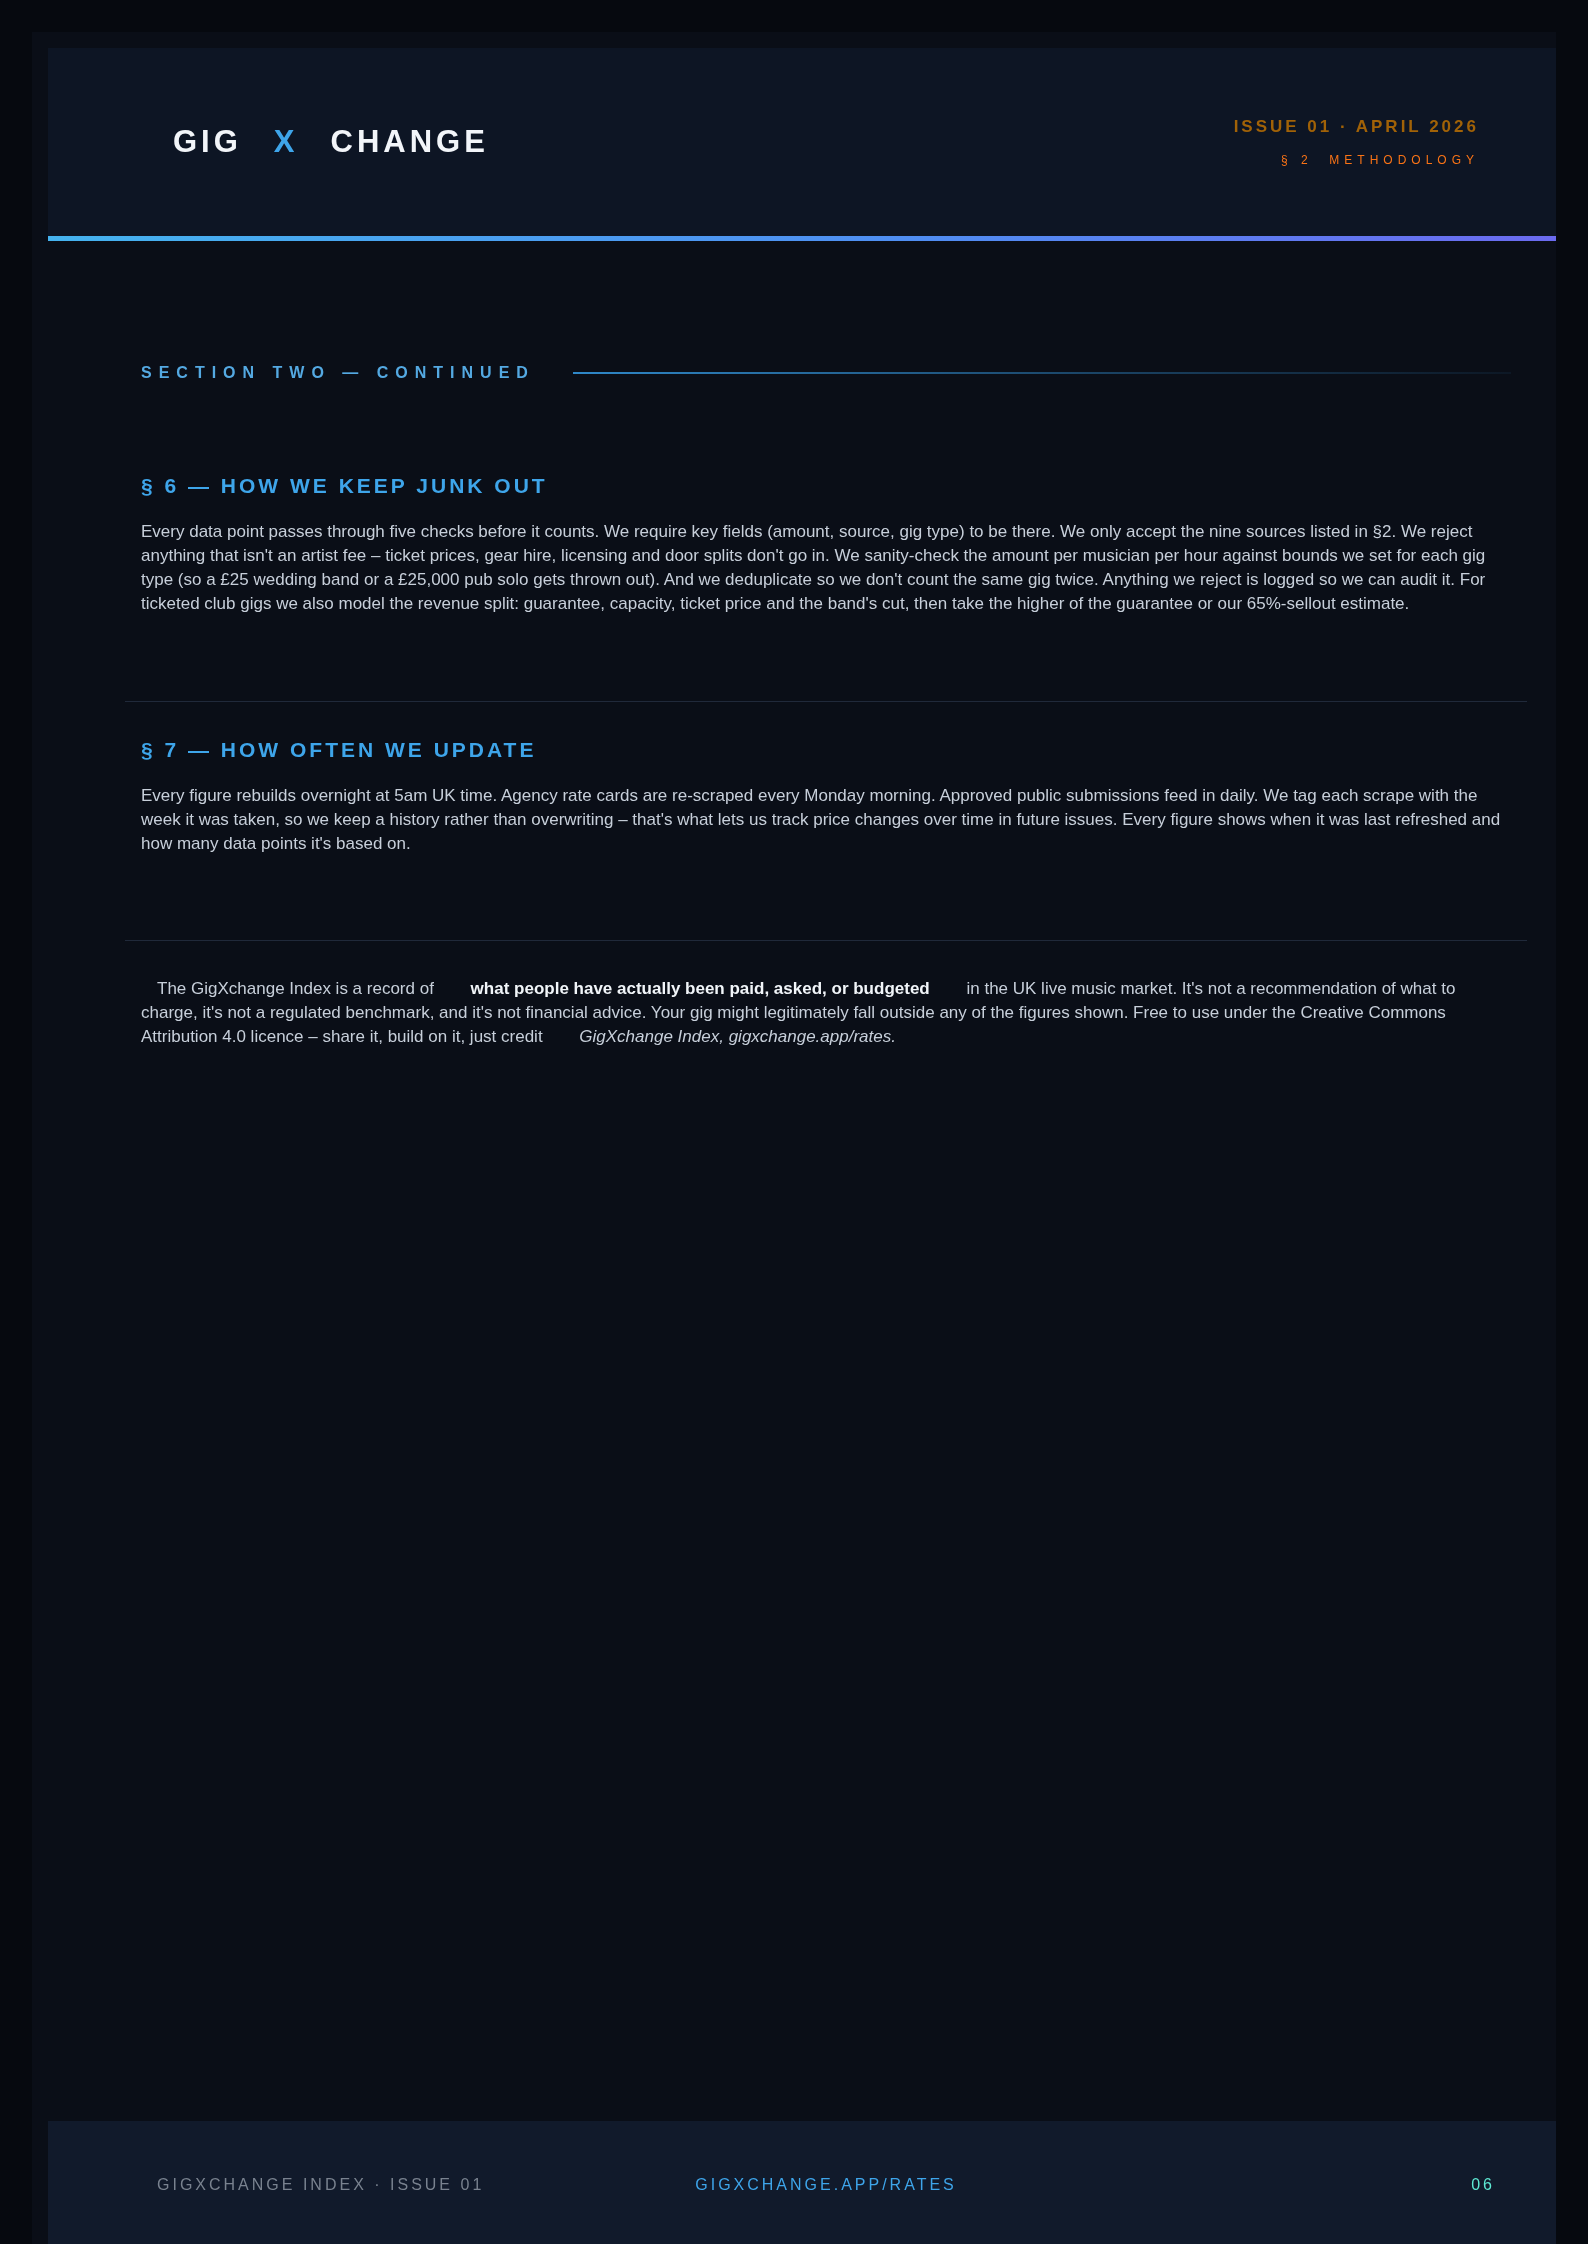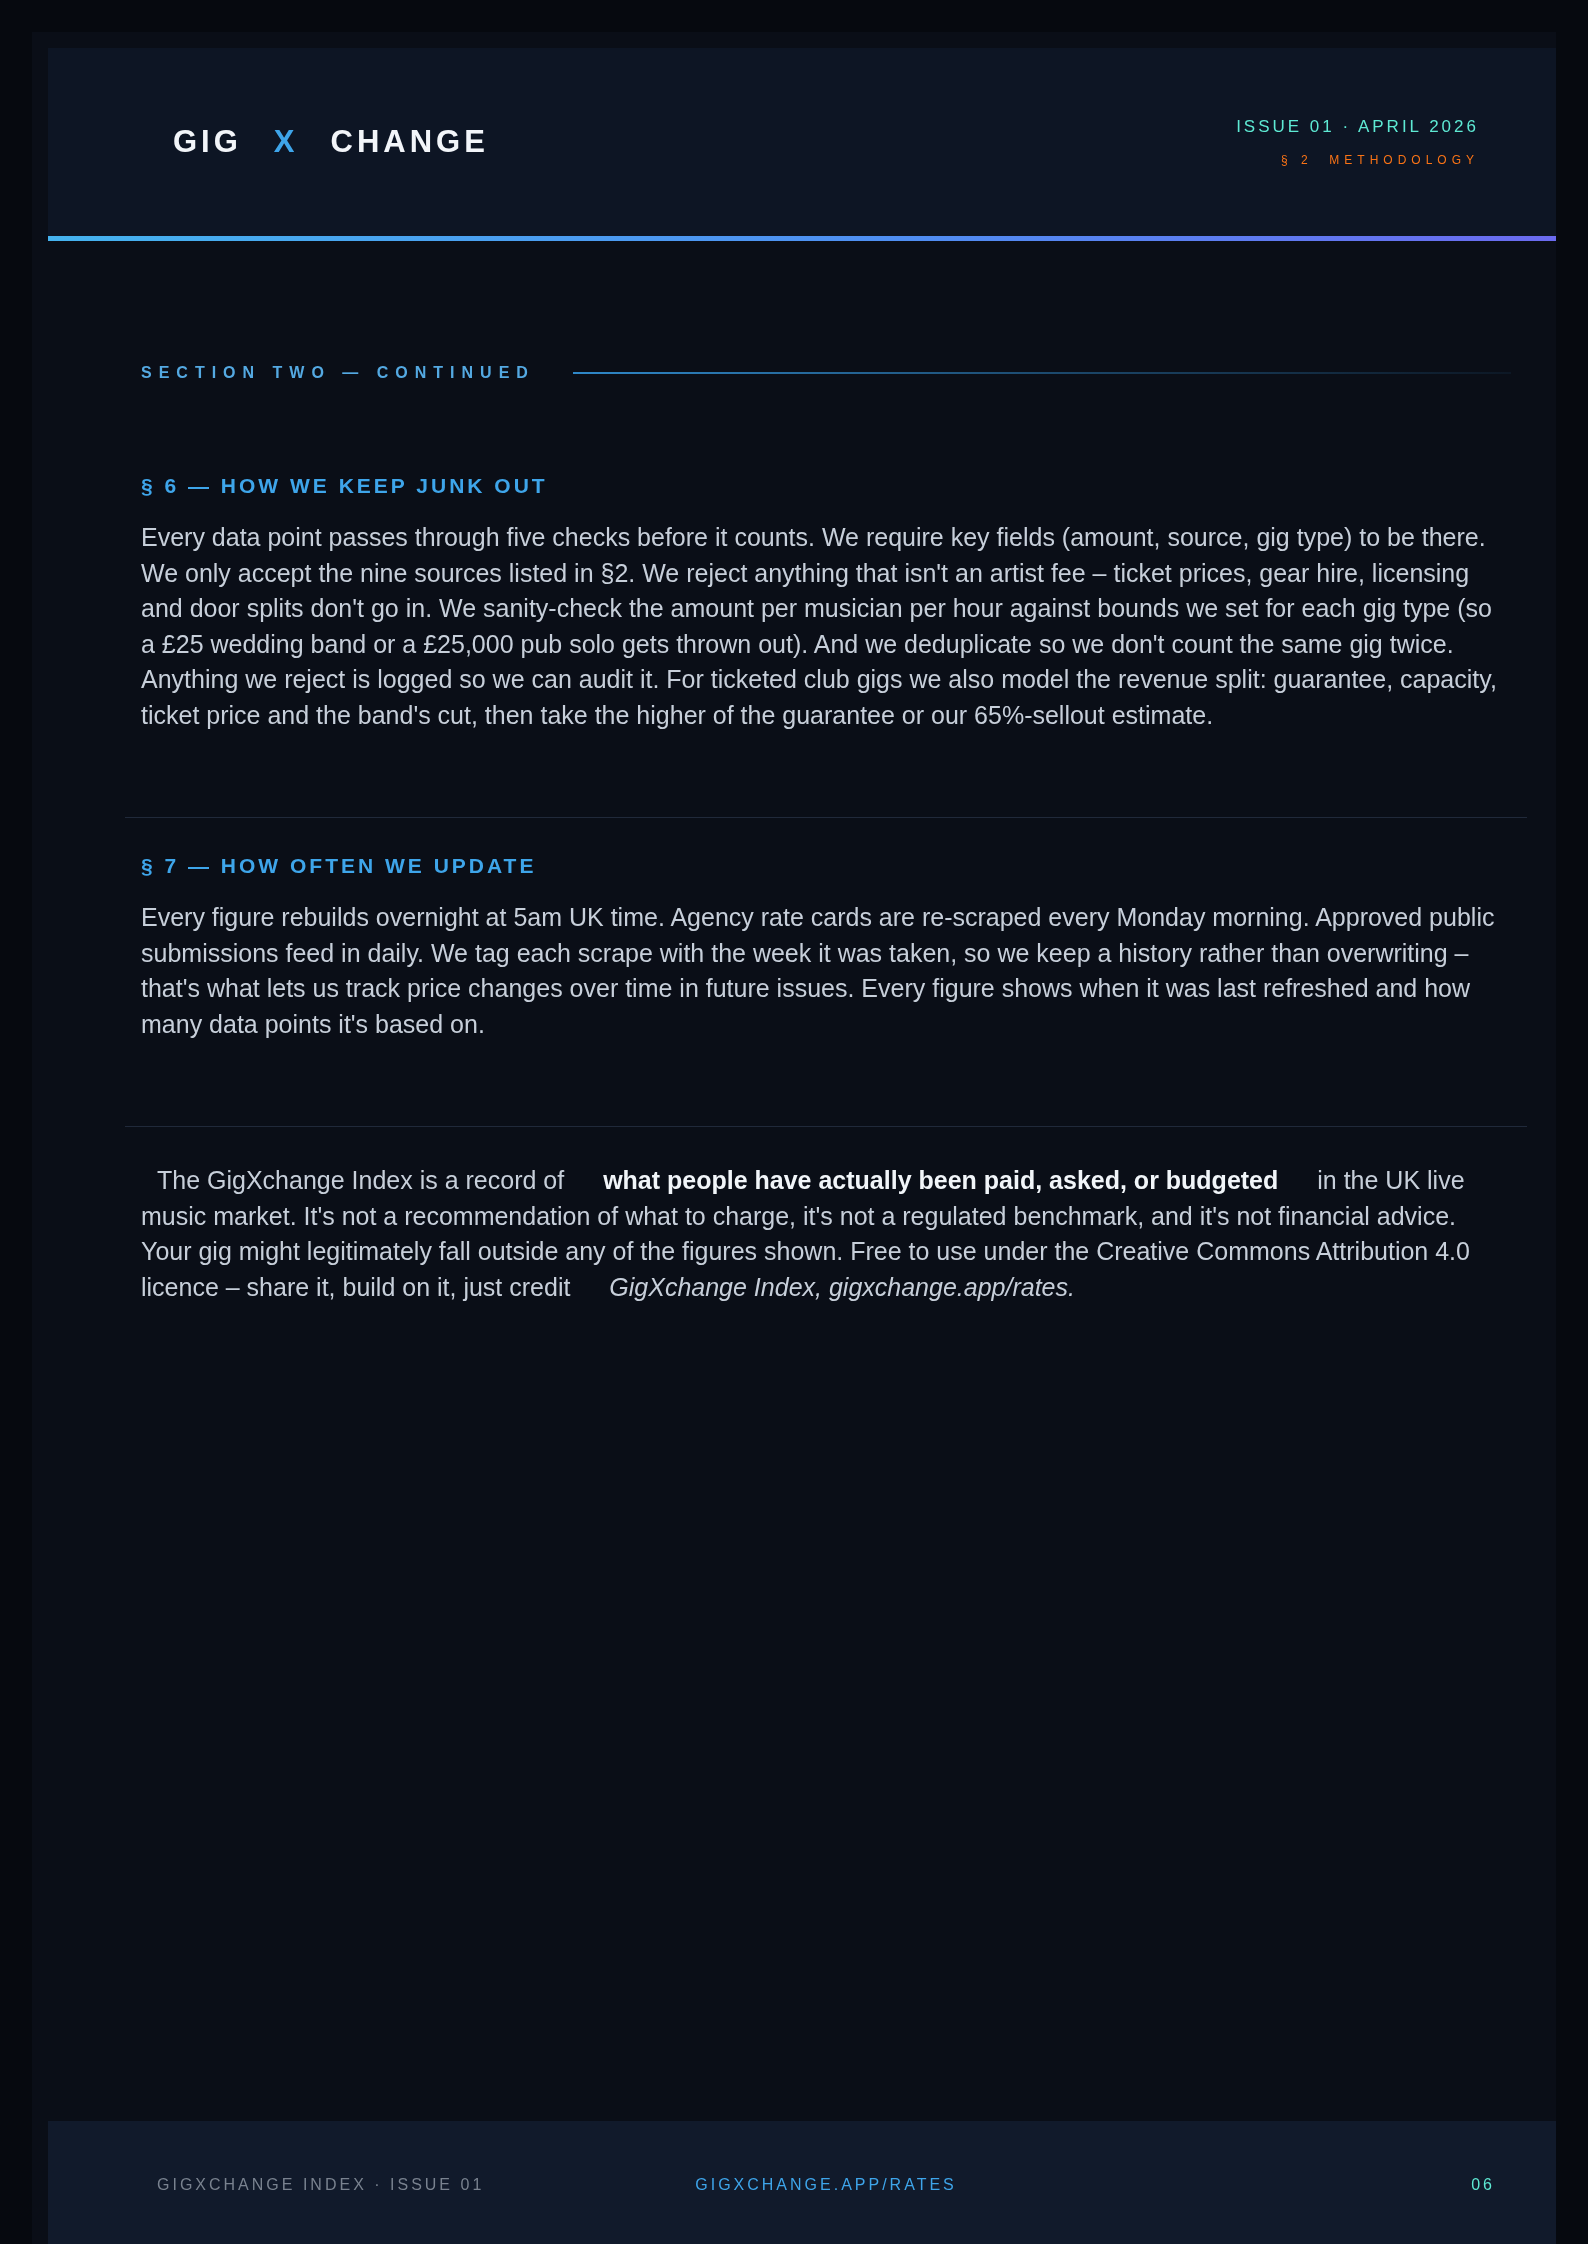--- a/index.html
+++ b/index.html
@@ -32,23 +32,23 @@
   .logo {
     font-size: 31px;
     font-weight: bold;
     letter-spacing: 4px;
     color: #f2f5f9;
   }
   .logo .logo-x { color: var(--accent-blue, #3ea5ea); }
   .masthead-right { text-align: right; }
   .issue-line {
     font-size: 17px;
-    font-weight: normal;
+    font-weight: bold;
     letter-spacing: 3px;
-    color: #5eead4;
+    color: #a16207;
   }
   .method-line {
     margin-top: 13px;
     font-size: 12px;
     letter-spacing: 5px;
     color: #f97316;
     white-space: pre;
   }
 
   
@@ -77,21 +77,21 @@
   .section-block { margin-top: 36px; }
   .section-heading {
     font-size: 21px;
     font-weight: bold;
     letter-spacing: 3px;
     color: var(--accent-blue, #3ea5ea);
   }
   .section-body {
     margin-top: 22px;
     max-width: 1402px;
-    font-size: 25px;
+    font-size: 17px;
     line-height: 1.42;
     color: #c7cfda;
   }
   .section-body .em-bold { font-weight: bold; color: #f1f5f9; }
   .section-body .em-italic { font-style: italic; }
 
   .divider {
     border: none;
     border-top: 1px solid #20293a;
     margin-top: 84px;

